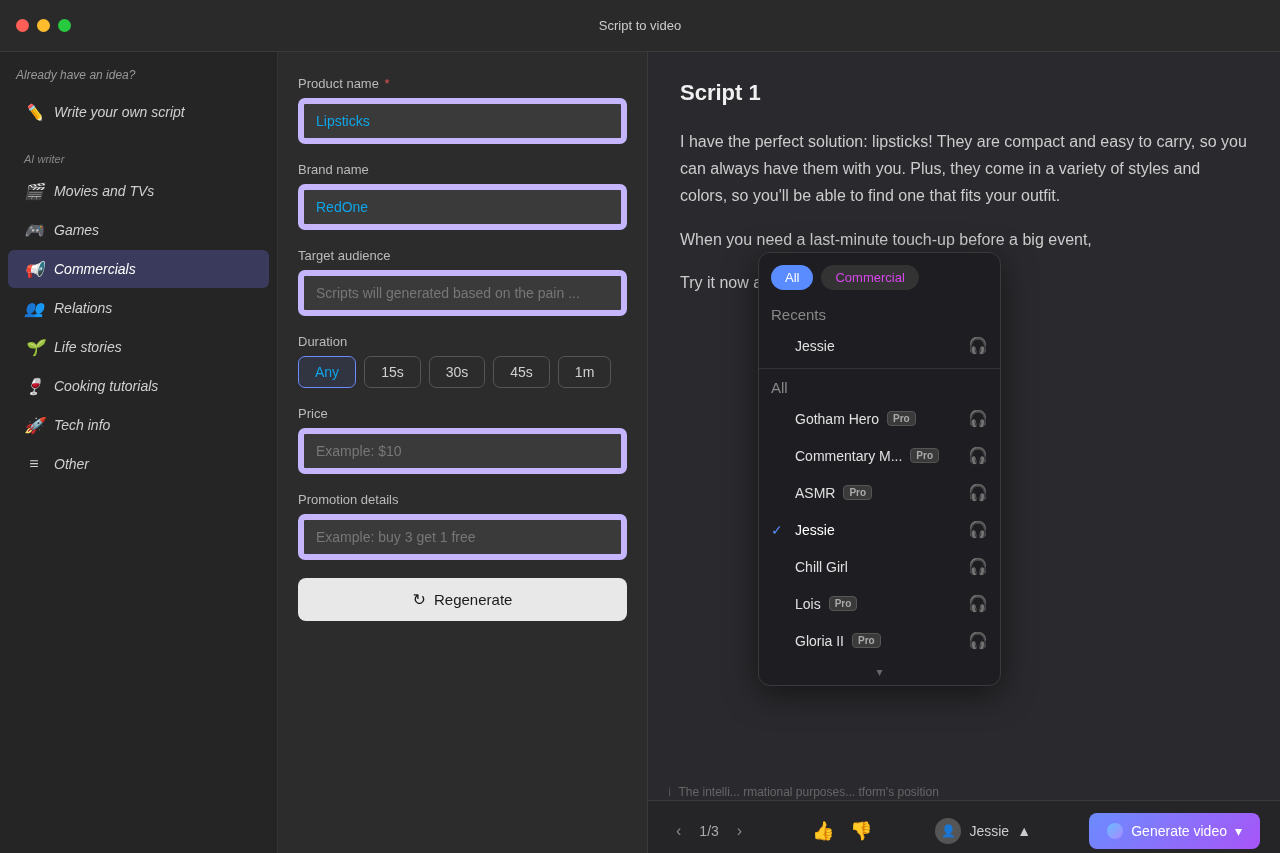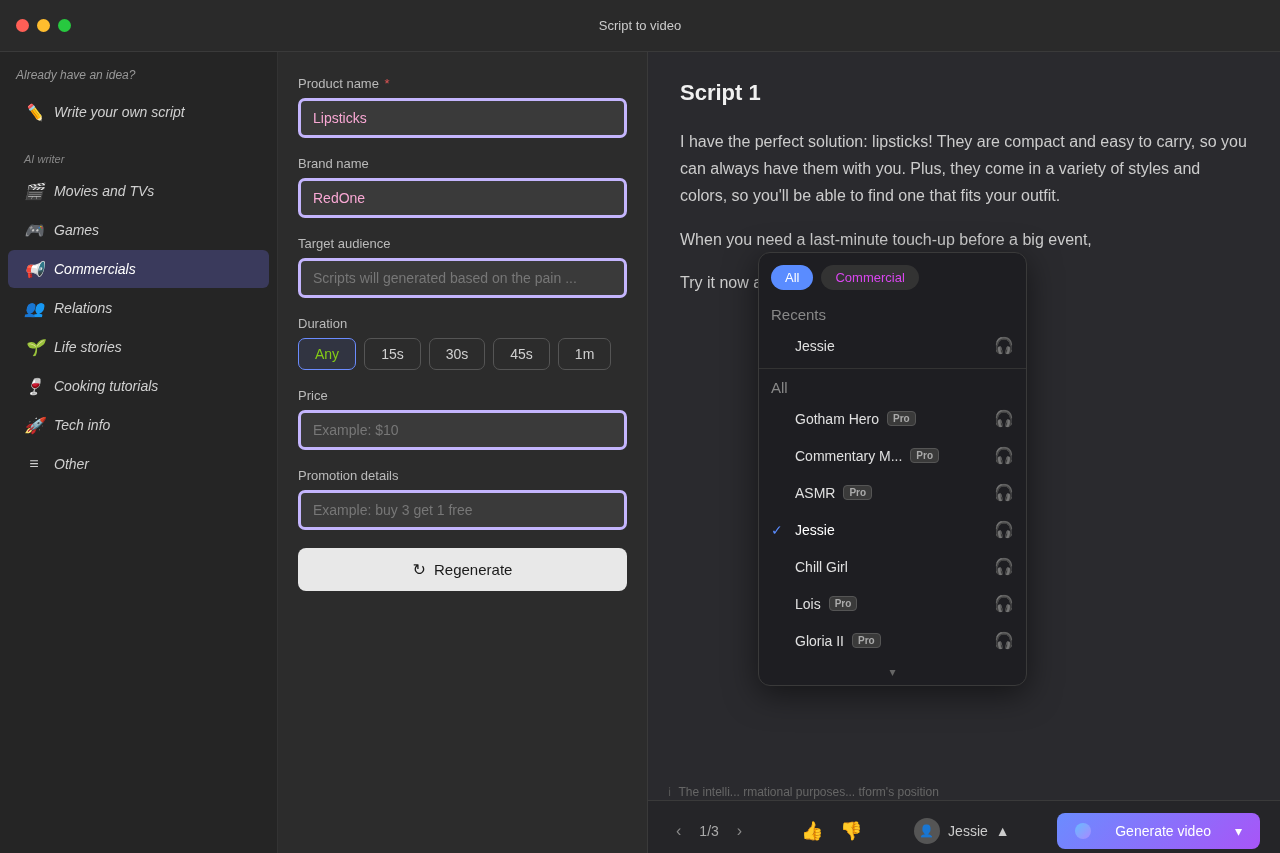--- a/index.html
+++ b/index.html
@@ -111,25 +111,25 @@
       margin-bottom: 7px;
       display: block;
     }
     .form-label .required {
       color: #e05555;
       margin-left: 2px;
     }
     .form-input {
       width: 100%;
       background: #3a3a3a;
-      border: 3px solid #c4b5fd;
+      border: 6px solid #c4b5fd;
       border-radius: 7px;
       padding: 9px 12px;
       font-size: 14px;
-      color: #f9a8d4;
+      color: #0ea5e9;
       outline: none;
     }
     .form-input::placeholder {
       color: #777;
     }
     
     .duration-buttons {
       display: flex;
       flex-wrap: wrap;
       gap: 8px;
@@ -138,21 +138,21 @@
       padding: 7px 16px;
       border-radius: 7px;
       border: 1.5px solid #555;
       background: transparent;
       color: #d0d0d0;
       font-size: 14px;
       cursor: pointer;
     }
     .duration-btn.active {
       border-color: #6b8cff;
-      color: #84cc16;
+      color: #0ea5e9;
       background: rgba(100, 130, 255, 0.1);
       text-align: right;
     }
     
     .regenerate-btn {
       width: 100%;
       padding: 12px;
       background: #e8e8e8;
       color: #1a1a1a;
       border: none;
@@ -237,21 +237,21 @@
       background: linear-gradient(135deg, #6b8cff, #a855f7);
       color: white;
       border: none;
       border-radius: 8px;
       padding: 10px 18px;
       font-size: 14px;
       font-weight: 500;
       cursor: pointer;
       display: flex;
       align-items: flex-start;
-      gap: 24px;
+      gap: 8px;
     }
     
     .feedback-icons {
       display: flex;
       gap: 8px;
     }
     .feedback-btn {
       background: none;
       border: none;
       color: #888;
@@ -267,21 +267,21 @@
       right: 20px;
       font-size: 12px;
       color: #666;
       line-height: 1.5;
     }
     
     .dropdown-overlay {
       position: absolute;
       top: 200px;
       left: 110px;
-      width: 269px;
+      width: 243px;
       background: #1e1e22;
       border-radius: 12px;
       border: 1px solid #3a3a3a;
       box-shadow: 0 8px 32px rgba(0,0,0,0.5);
       z-index: 100;
       overflow: hidden;
     }
     .dropdown-tabs {
       display: flex;
       gap: 8px;

